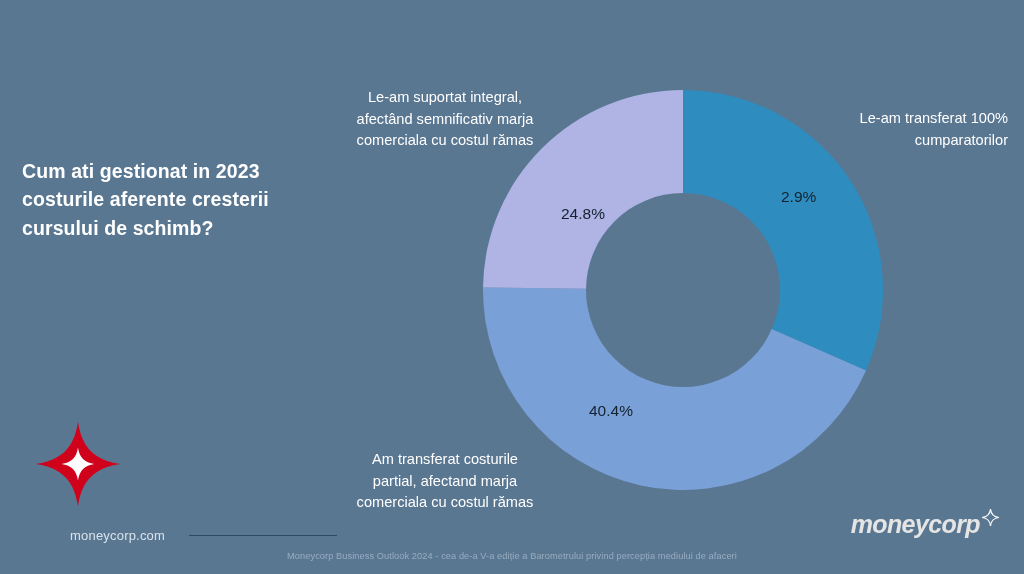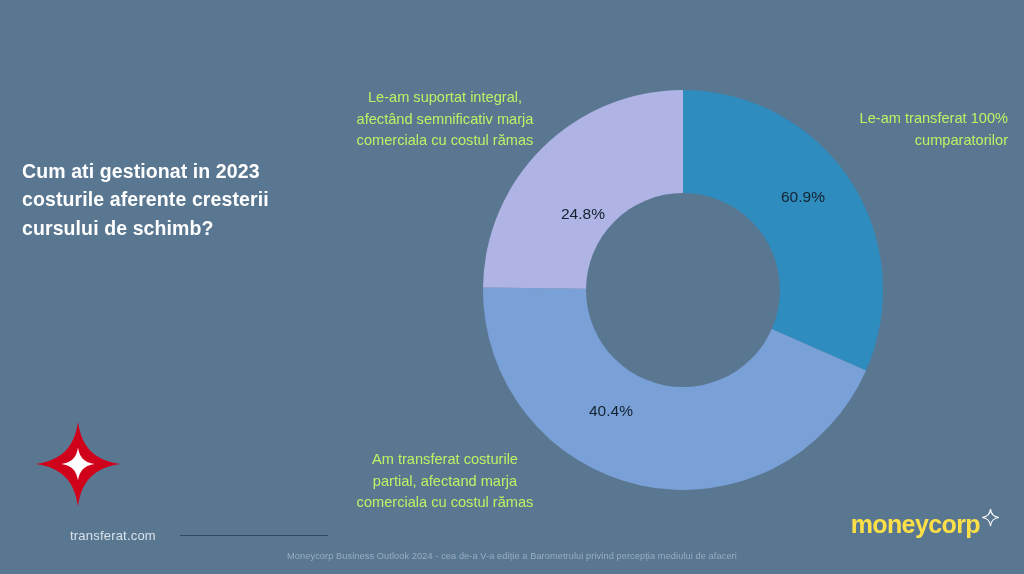--- a/index.html
+++ b/index.html
@@ -60,25 +60,26 @@
     letter-spacing:.1px;
   }
 
   
   #logo {
     position:absolute;
     right:24px; top:512px;
     display:flex; align-items:flex-start;
   }
   #logo-text {
-    color:#fde047;
+    color:#e5e5e5;
     font-size:25px;
     font-weight:bold;
     letter-spacing:-.6px;
     line-height:1;
+    font-style:italic;
   }
   #logo-star { margin-left:1px; margin-top:-4px; }
 
   
   #chart-area {
     position:absolute;
     left:483px; top:90px;
     width:400px; height:400px;
   }
   #donut { display:block; width:400px; height:400px; }
@@ -89,21 +90,21 @@
     font-size:15.5px;
     font-weight:400;
     white-space:nowrap;
   }
   #value-0 { left:781px; top:188px; }   
   #value-1 { left:589px; top:402px; }   
   #value-2 { left:561px; top:180px;margin-top:25px; }   
 
   .slice-label {
     position:absolute;
-    color:#bef264;
+    color:#ffffff;
     font-size:14.6px;
     line-height:1.48;
     white-space:pre-line;
   }
   #label-0 { left:818px; top:108px; text-align:right; width:190px; }
   #label-1 { left:345px; top:413px; text-align:center; width:200px;margin-top:36px; }
   #label-2 { left:340px; top:87px;  text-align:center; width:210px; }
 </style>
 </head>
 <body>
@@ -113,21 +114,21 @@
   <div id="question">Cum ati gestionat in 2023 costurile aferente cresterii cursului de schimb?</div>
 
   <div id="brand-mark">
     <svg viewBox="0 0 100 100" width="92" height="92" aria-hidden="true">
       <path d="M50 4 C54 32 68 46 96 50 C68 54 54 68 50 96 C46 68 32 54 4 50 C32 46 46 32 50 4 Z" fill="#d0021b"></path>
       <path d="M50 32 C51.6 43 57 48.4 68 50 C57 51.6 51.6 57 50 68 C48.4 57 43 51.6 32 50 C43 48.4 48.4 43 50 32 Z" fill="#ffffff"></path>
     </svg>
   </div>
 
   <div id="footer-left">
-    <span id="site-url">transferat.com</span>
+    <span id="site-url">moneycorp.com</span>
     <span id="footer-rule"></span>
   </div>
 
   <div id="footer-caption">Moneycorp Business Outlook 2024 - cea de-a V-a ediție a Barometrului privind percepția mediului de afaceri</div>
 
   <div id="logo">
     <span id="logo-text">moneycorp</span>
     <span id="logo-star">
       <svg viewBox="0 0 100 100" width="19" height="19" aria-hidden="true">
         <path d="M50 6 C53 34 66 47 94 50 C66 53 53 66 50 94 C47 66 34 53 6 50 C34 47 47 34 50 6 Z" fill="none" stroke="#ffffff" stroke-width="6"></path>
@@ -139,21 +140,21 @@
     <svg id="donut" viewBox="0 0 400 400" aria-hidden="true">
       <g id="donut-slices">
           <path d="M 200 200 L 200 0 A 200 200 0 0 1 383.0482345241835 280.58128714273255 Z" fill="#2e8cbe"></path>
           <path d="M 200 200 L 383.0482345241835 280.58128714273255 A 200 200 0 0 1 0.01579115923678387 197.4867920233294 Z" fill="#7aa0d8"></path>
           <path d="M 200 200 L 0.01579115923678387 197.4867920233294 A 200 200 0 0 1 199.99999999999997 0 Z" fill="#afb4e5"></path>
         </g>
       <circle cx="200" cy="200" r="97" fill="#5a7792"></circle>
     </svg>
   </div>
 
-  <div class="slice-value" id="value-0">60.9%</div>
+  <div class="slice-value" id="value-0">2.9%</div>
   <div class="slice-value" id="value-1">40.4%</div>
   <div class="slice-value" id="value-2">24.8%</div>
 
   <div class="slice-label" id="label-0">Le-am transferat 100%
 cumparatorilor</div>
   <div class="slice-label" id="label-1">Am transferat costurile
 partial, afectand marja
 comerciala cu costul rămas</div>
   <div class="slice-label" id="label-2">Le-am suportat integral,
 afectând semnificativ marja

